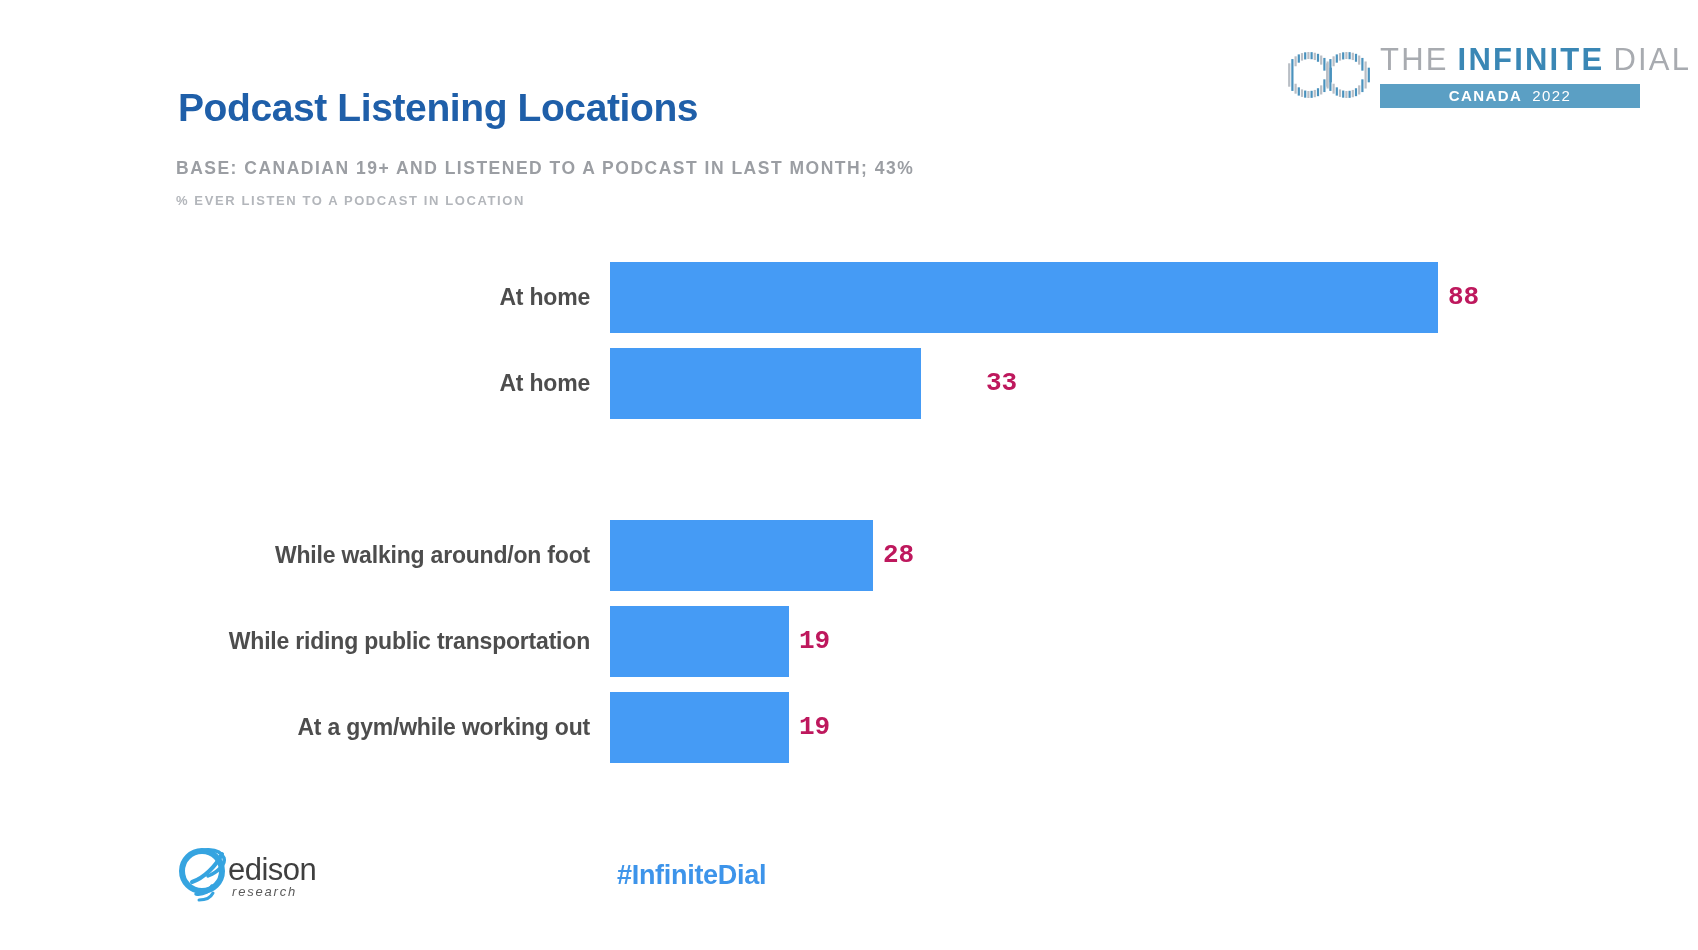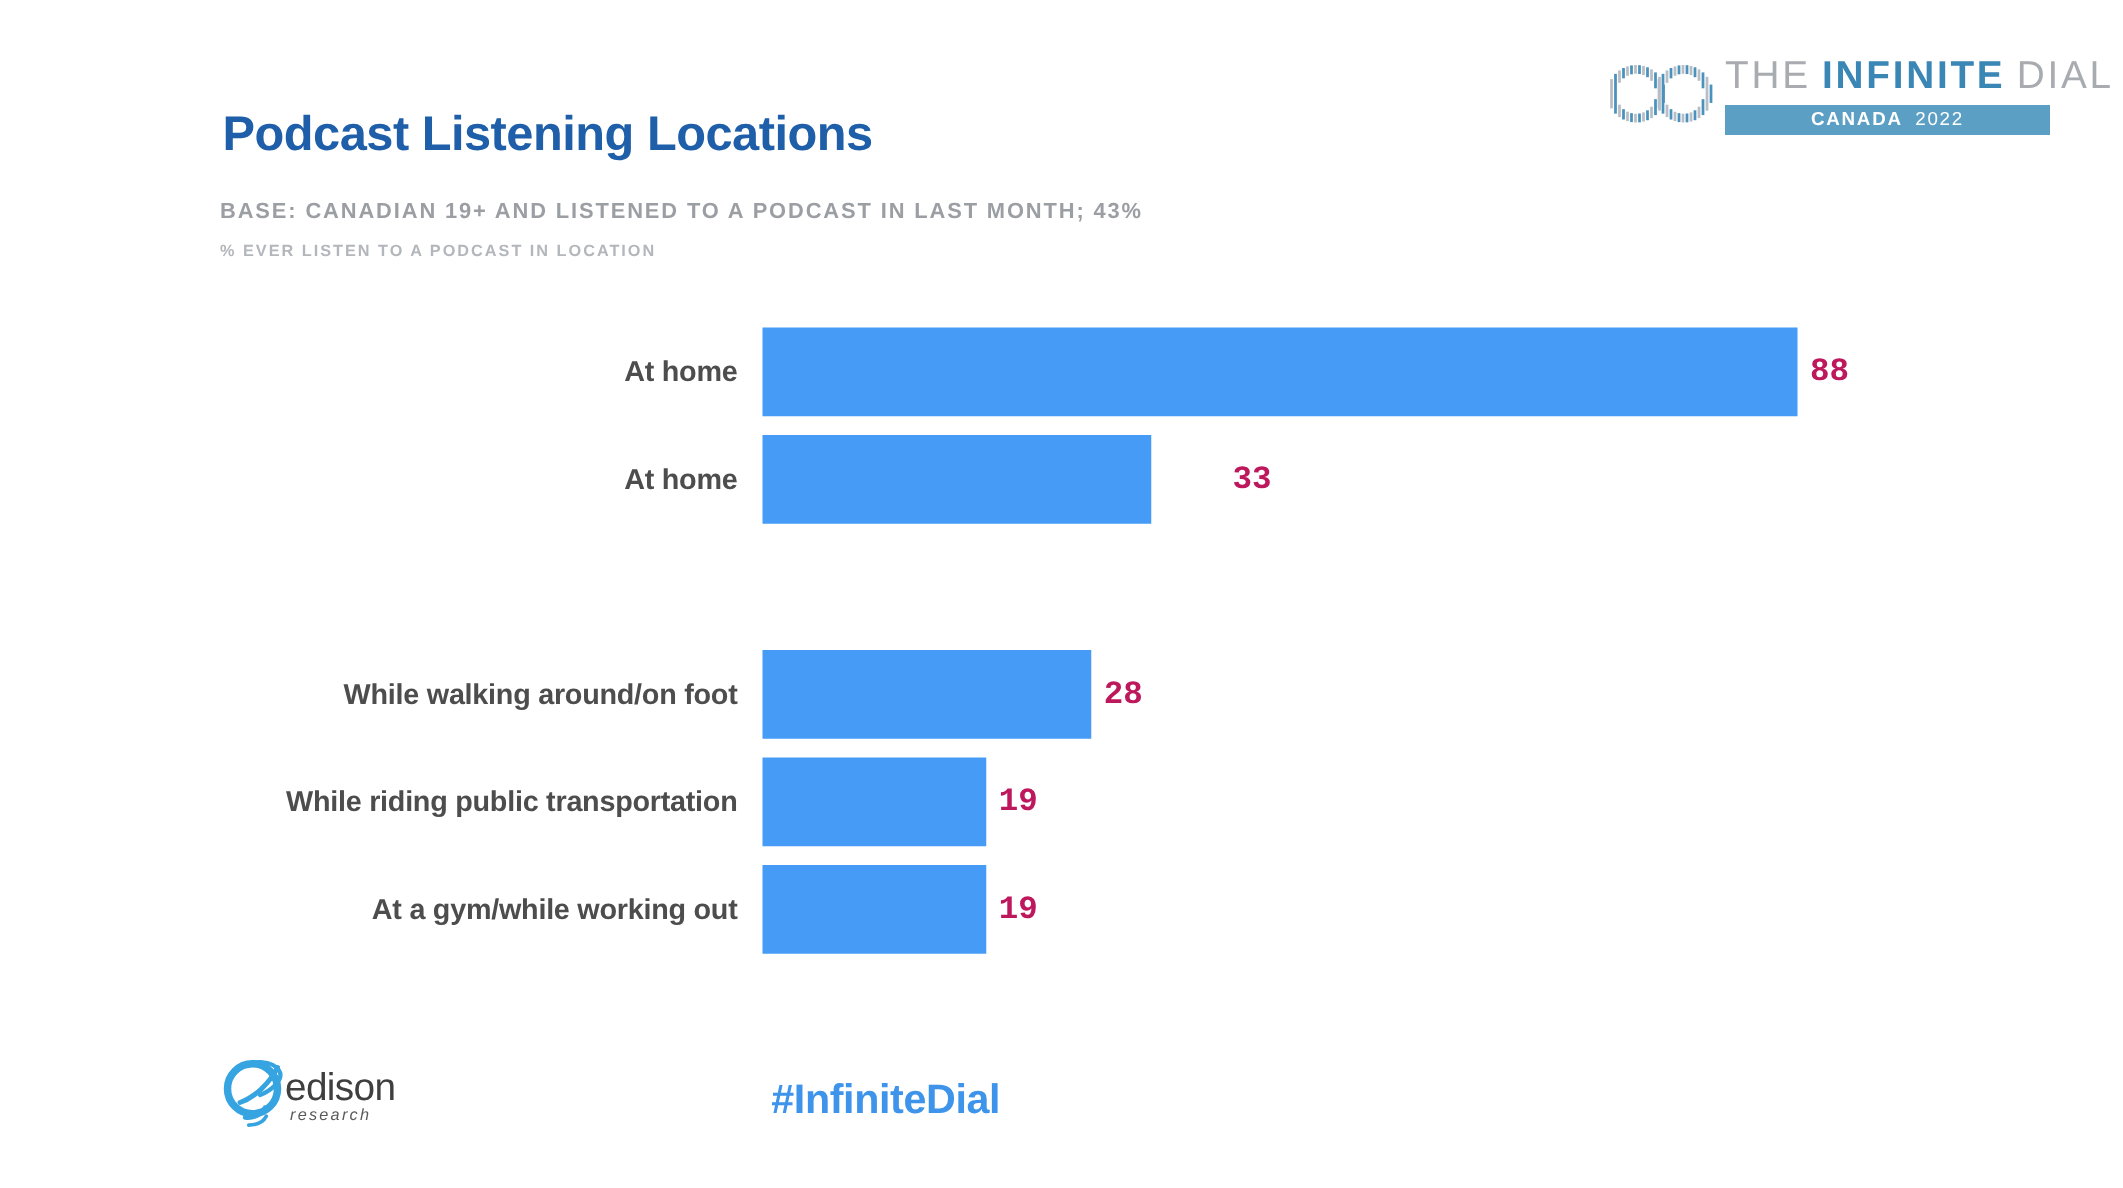--- a/index.html
+++ b/index.html
@@ -196,21 +196,21 @@
     top: 44px;
     font-size: 10px;
     font-weight: 400;
     color: #8fa5c4;
     letter-spacing: 5.5px;
   }
   #hashtag {
     position: absolute;
     left: 617px;
     top: 30px;
-    font-size: 33px;
+    font-size: 27px;
     font-weight: 700;
     color: #3d94ea;
     letter-spacing: -0.3px;
     text-align: right;
   }
   #copyright {
     position: absolute;
     left: 903px;
     top: 37px;
     font-size: 14.5px;

